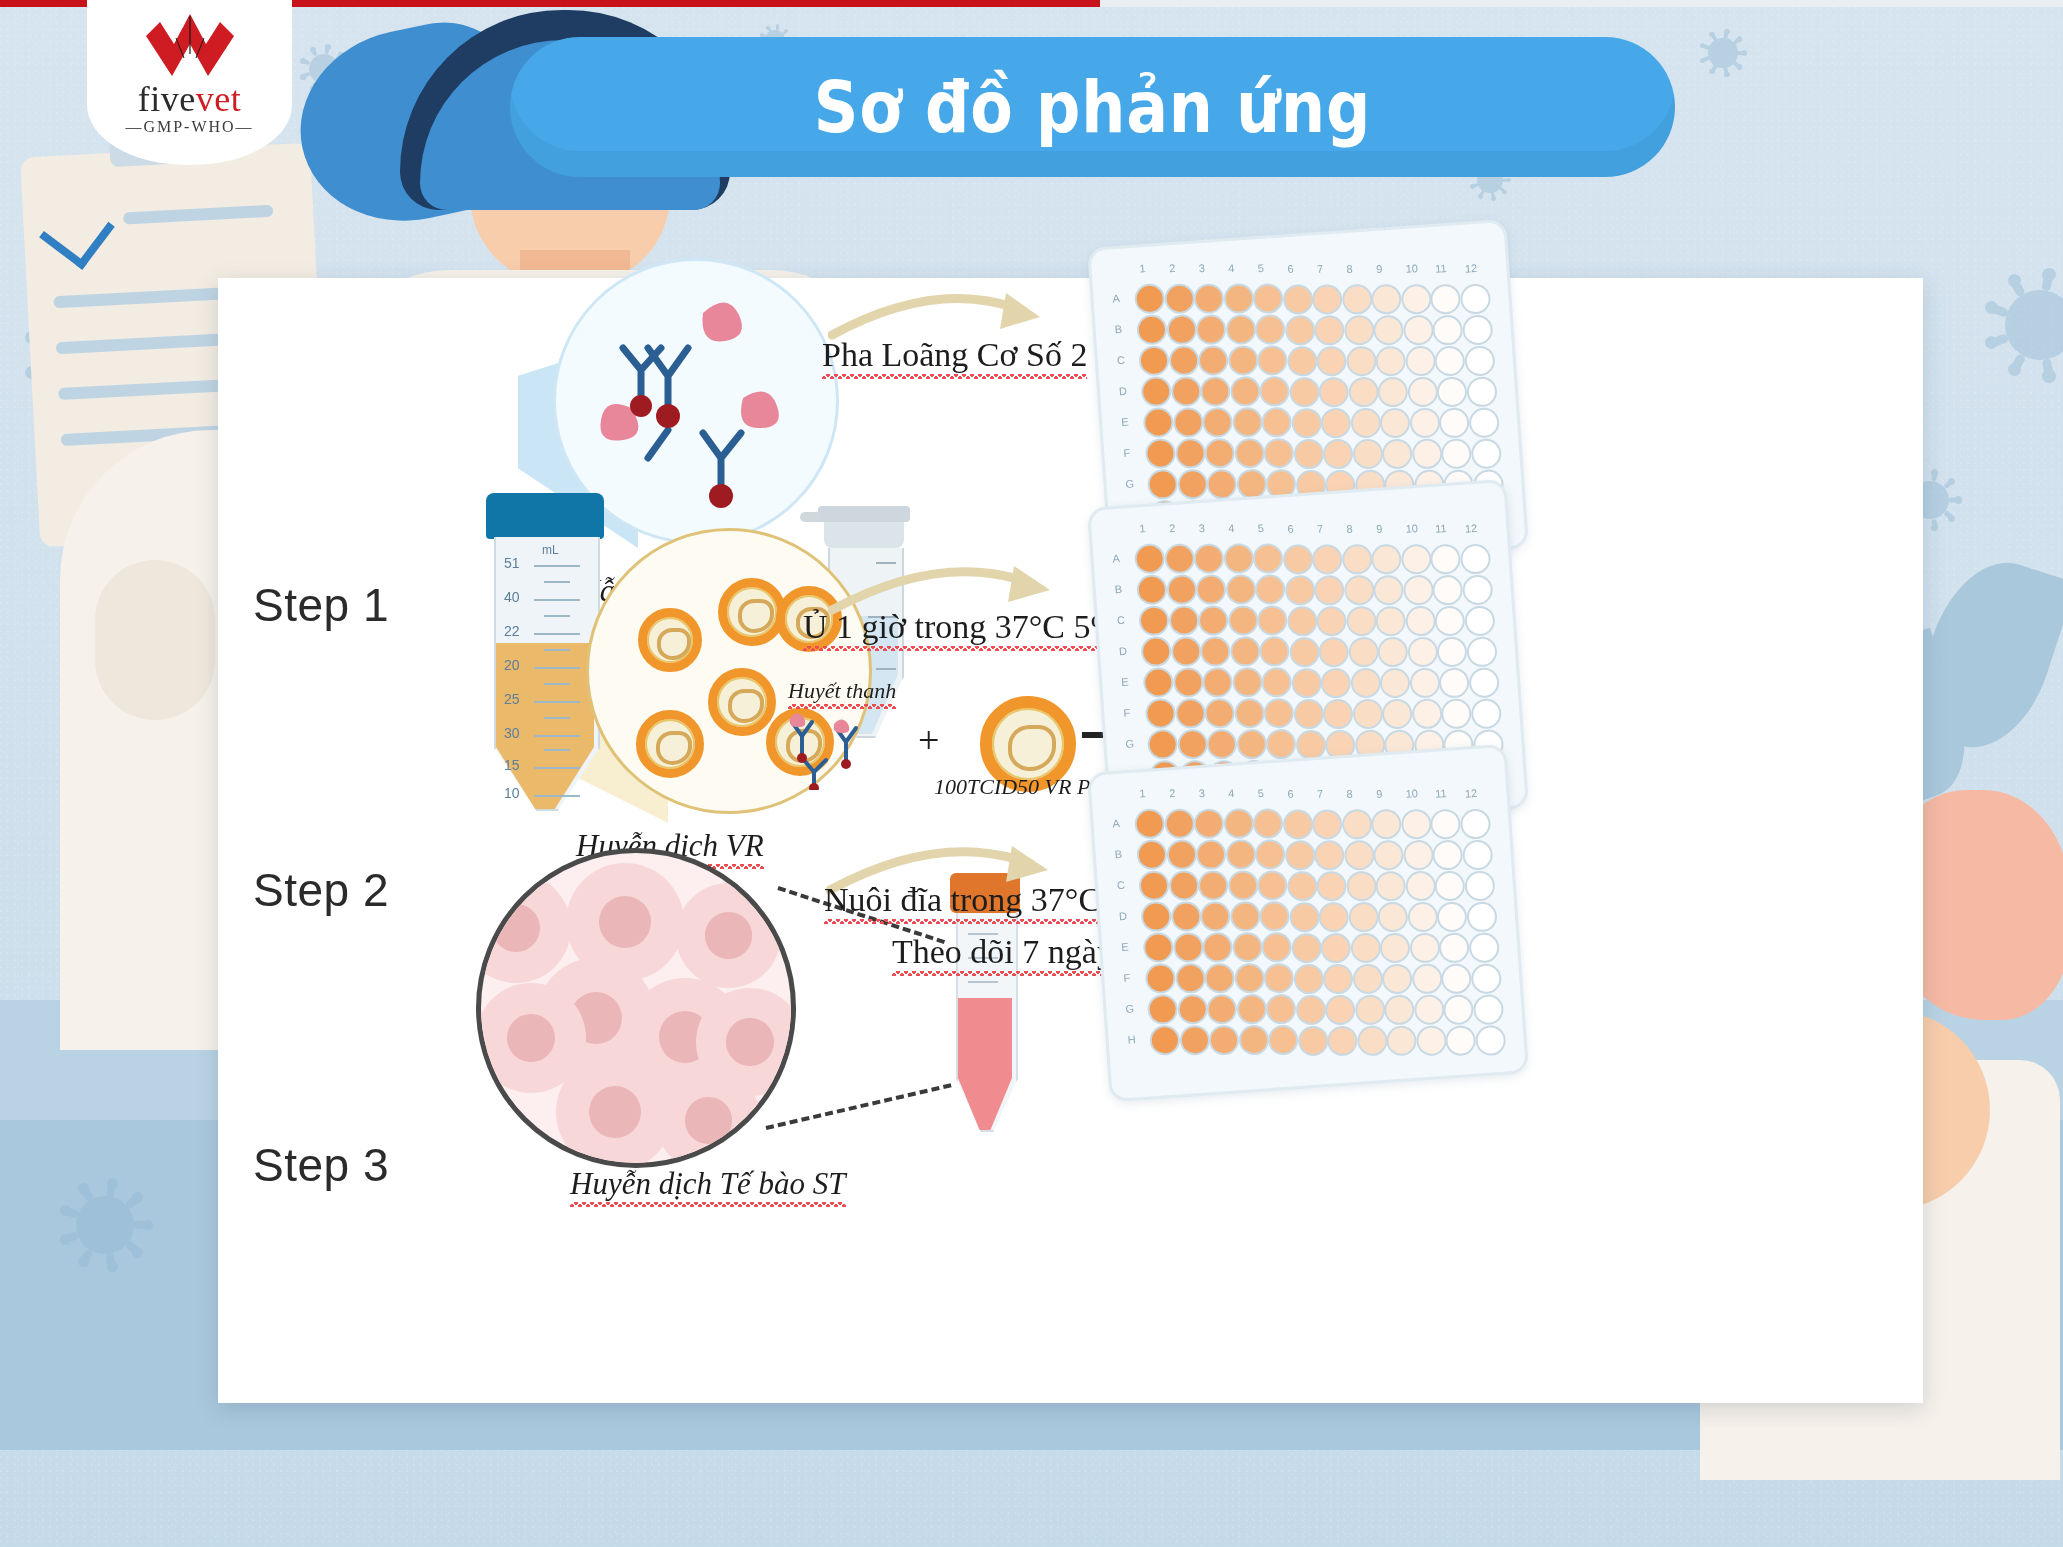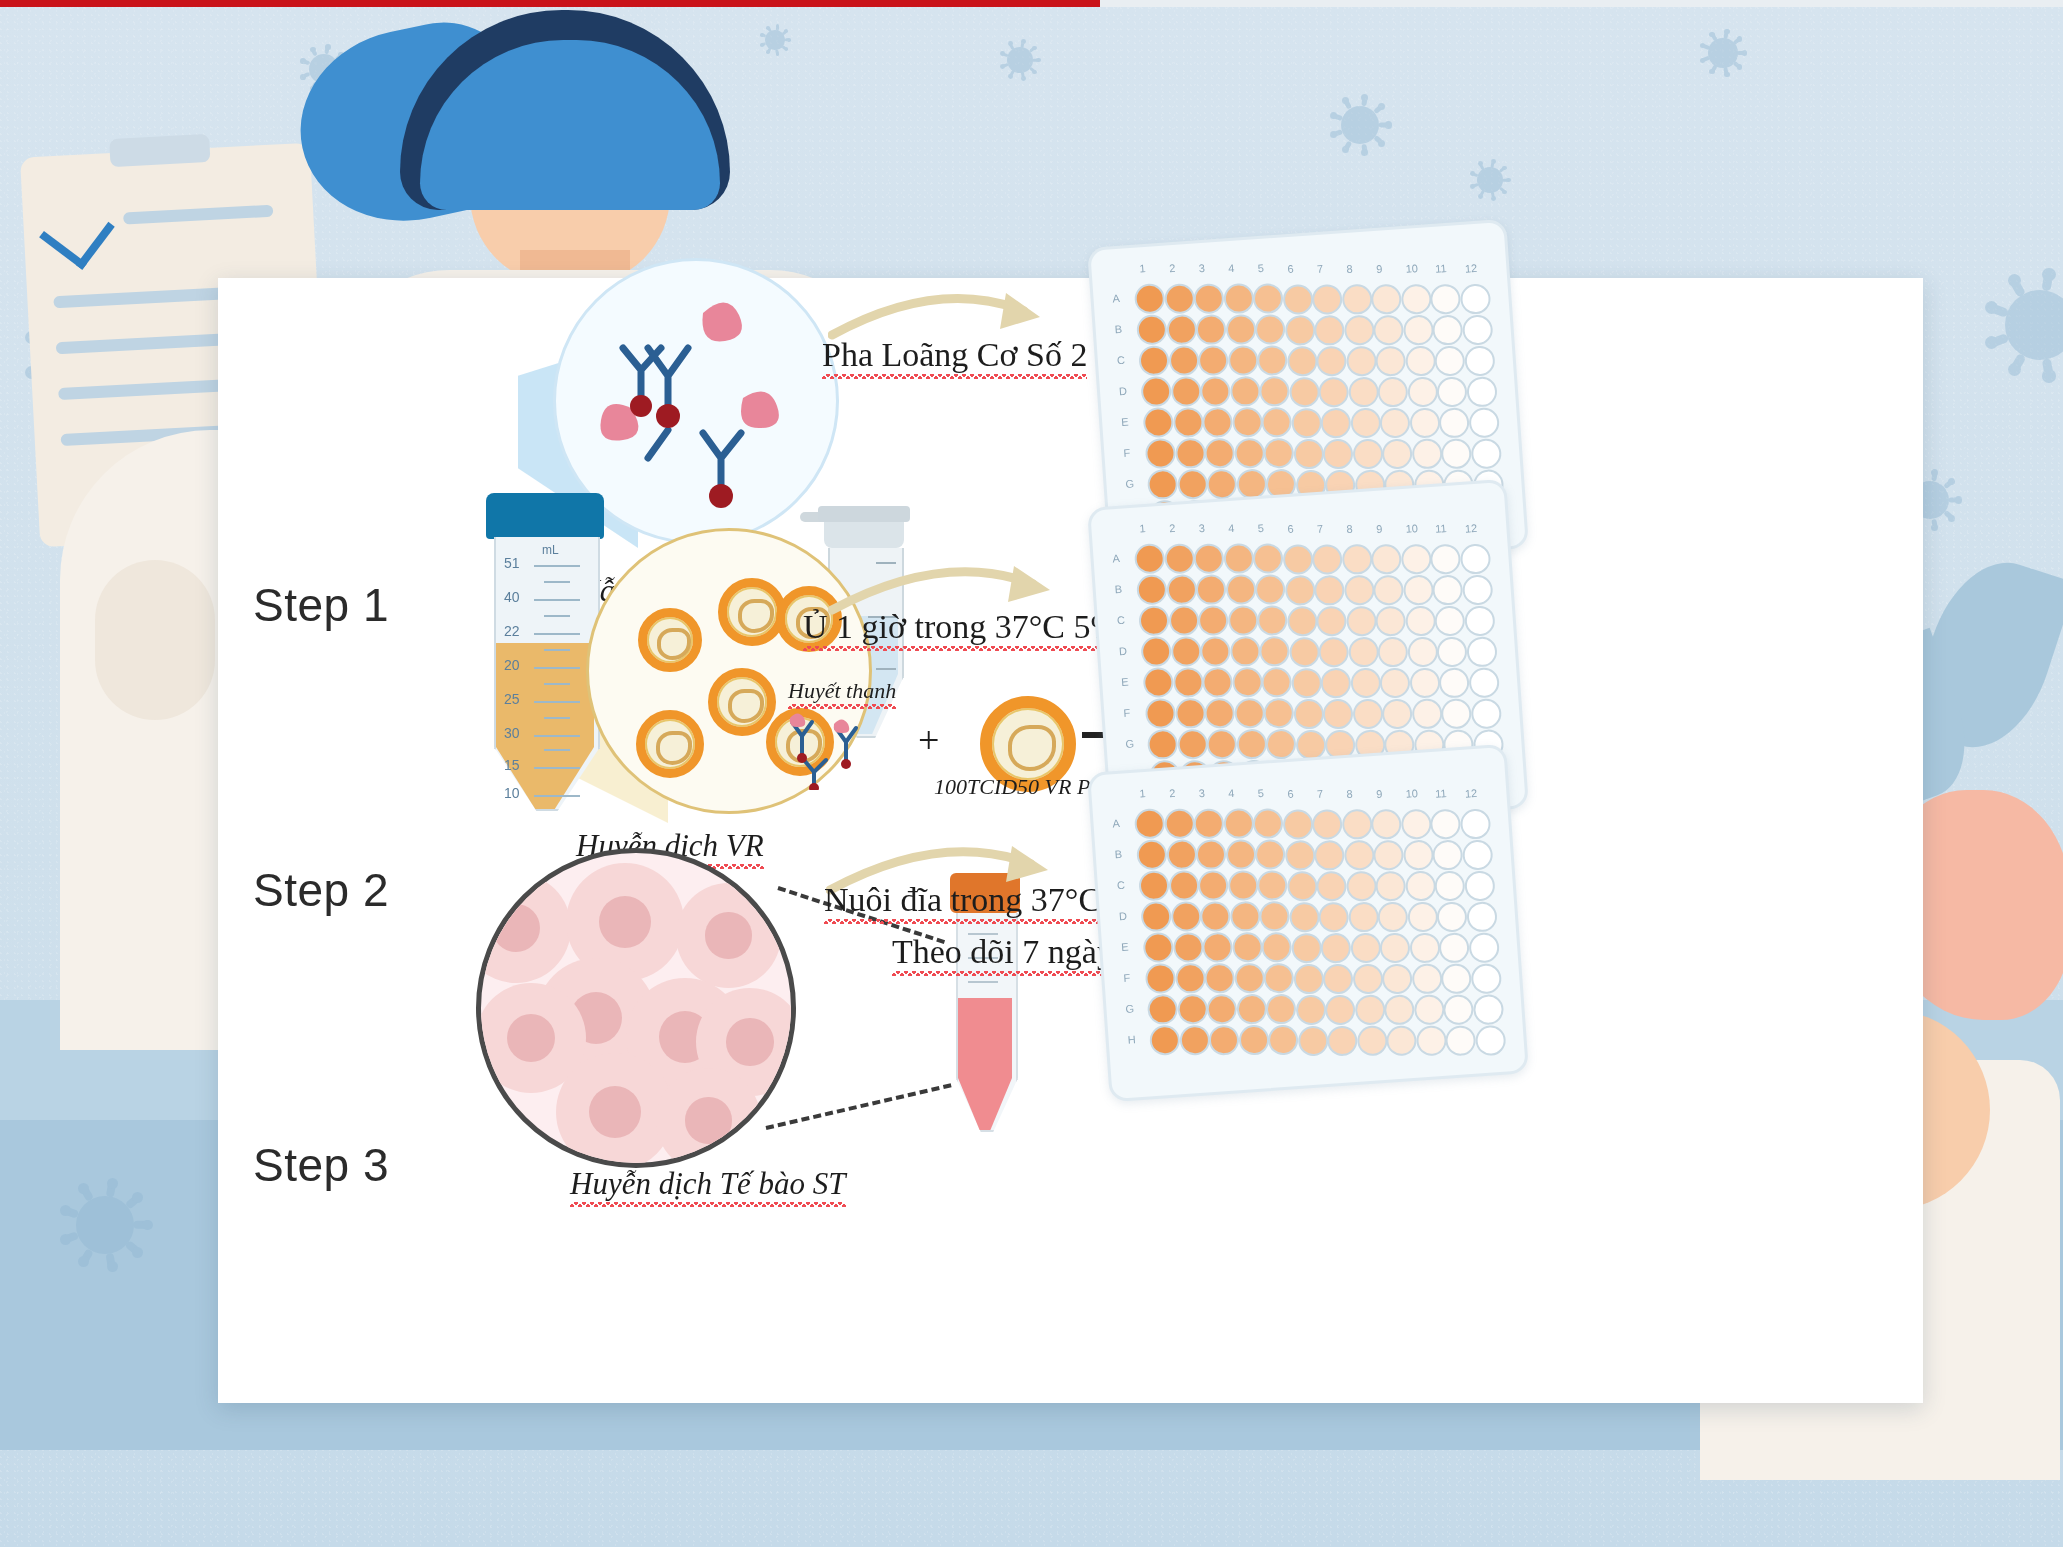--- a/index.html
+++ b/index.html
@@ -472,21 +472,36 @@
   <div class="doc-shoulder"></div>
   <div class="doc-hand"></div>
   <div class="blob-pink"></div>
 
   <div class="leaf" style="left:1930px;top:560px;width:120px;height:190px;transform:rotate(18deg);"></div>
   <div class="leaf" style="left:1860px;top:640px;width:100px;height:160px;transform:rotate(-20deg);"></div>
 
   <div class="topstrip"></div>
   <div class="topstrip-gap"></div>
 
-
+  <div class="logo-panel">
+    <svg class="logo-mark" viewBox="0 0 120 62">
+      <path d="M60 0 L76 30 L90 8 L104 22 L78 62 L60 30 L42 62 L16 22 L30 8 L44 30 Z" fill="#cf1b22"></path>
+      <path d="M60 2 L60 40" stroke="#1a1a1a" stroke-width="1.2" fill="none"></path>
+      <path d="M46 24 L54 44" stroke="#1a1a1a" stroke-width="1" fill="none"></path>
+      <path d="M74 24 L66 44" stroke="#1a1a1a" stroke-width="1" fill="none"></path>
+    </svg>
+    <div class="logo-text">
+      <span class="five">five</span><span class="vet">vet</span>
+    </div>
+    <div class="logo-sub">—GMP-WHO—</div>
+  </div>
+
+  <div class="title-band">
+    <div class="title-text">Sơ đồ phản ứng</div>
+  </div>
 
   <div class="card">
     <div class="card-inner">
 
       <div class="step-label" style="left:35px;top:300px;">Step 1</div>
 
       <div class="cone-beam" style="left:300px;top:60px;width:120px;height:210px;clip-path:polygon(0 18%,0 62%,100% 100%,100% 0);"></div>
 
       <div class="epp">
         <div class="epp-lidarm"></div>

